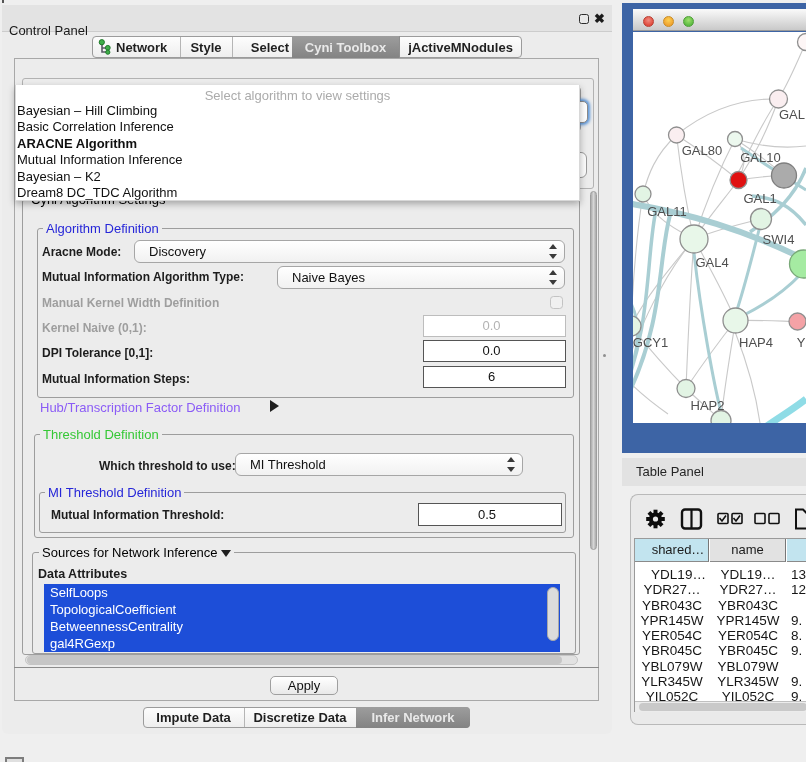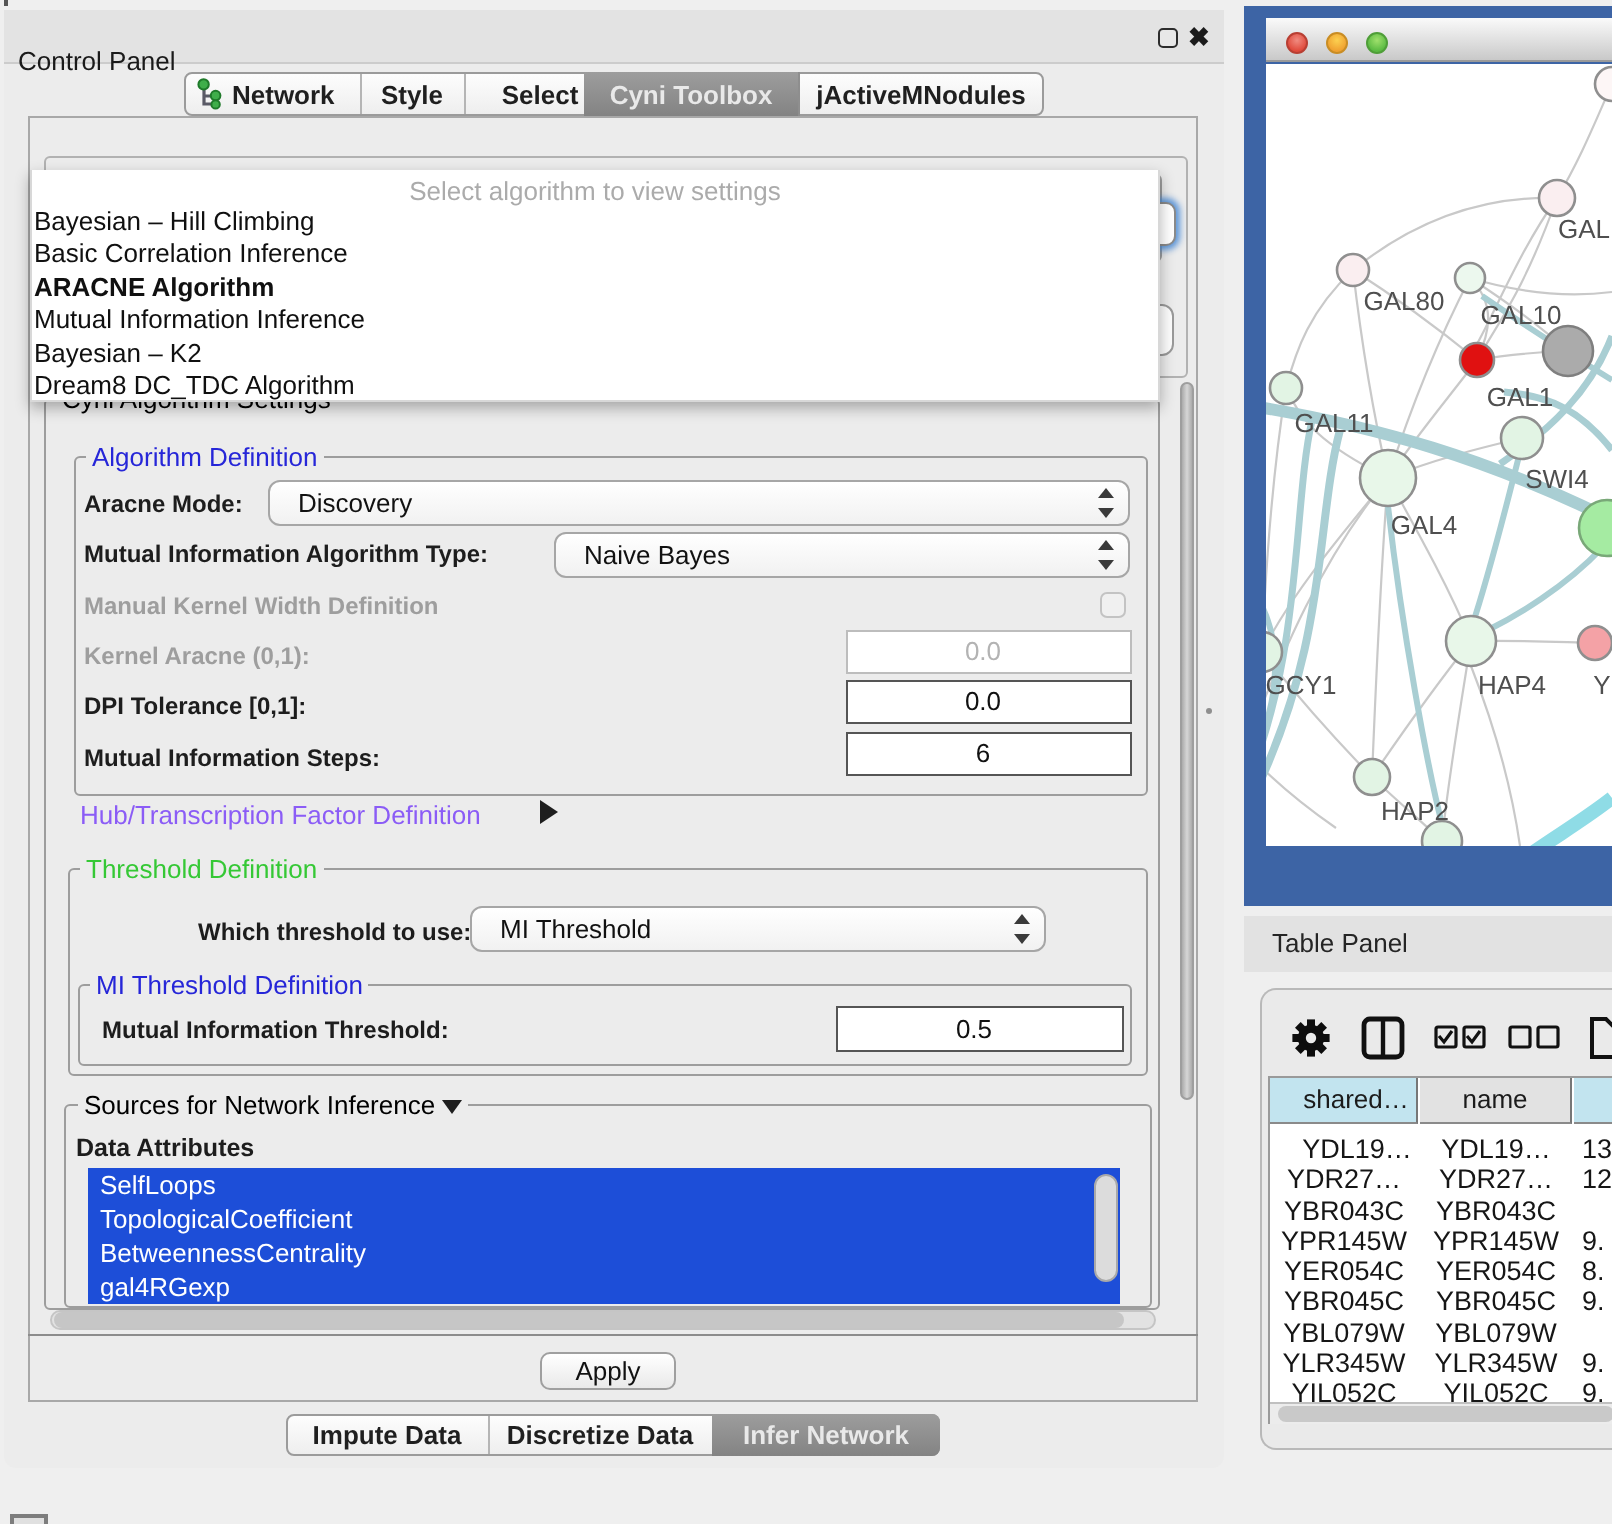--- a/index.html
+++ b/index.html
@@ -72,21 +72,21 @@
 <div class="abs lbl" style="left:42px;top:270px;">Mutual Information Algorithm Type:</div>
 <div class="combo" style="left:277px;top:266px;width:288px;height:23px;">
     <span class="tx">Naive Bayes</span>
     <span class="arr">
       <i class="up"></i>
       <i class="dn"></i>
     </span>
   </div>
 <div class="abs lbl dis" style="left:42px;top:296px;">Manual Kernel Width Definition</div>
 <div class="abs" style="left:550px;top:296px;width:13px;height:13px;border:1.5px solid #c3c3c3;border-radius:3.5px;background:#f0f0f0;"></div>
-<div class="abs lbl dis" style="left:42px;top:321px;">Kernel Aracne (0,1):</div>
+<div class="abs lbl dis" style="left:42px;top:321px;">Kernel Naive (0,1):</div>
 <div class="field" style="left:423px;top:315px;width:143px;height:22px;border-color:#bdbdbd;color:#b3b3b3;line-height:20px;">0.0</div>
 <div class="abs lbl" style="left:42px;top:346px;">DPI Tolerance [0,1]:</div>
 <div class="field" style="left:423px;top:340px;width:143px;height:22px;line-height:20px;">0.0</div>
 <div class="abs lbl" style="left:42px;top:372px;">Mutual Information Steps:</div>
 <div class="field" style="left:423px;top:366px;width:143px;height:22px;line-height:20px;">6</div>
 
 <div class="abs" style="left:40px;top:400px;font-size:13px;color:#8b5cf6;">Hub/Transcription Factor Definition</div>
 <div class="abs" style="left:270px;top:400px;width:0;height:0;border-left:9px solid #1e1e1e;border-top:6px solid transparent;border-bottom:6px solid transparent;"></div>
 
 <div class="gbox" style="left:34px;top:434px;width:540px;height:104px;">

